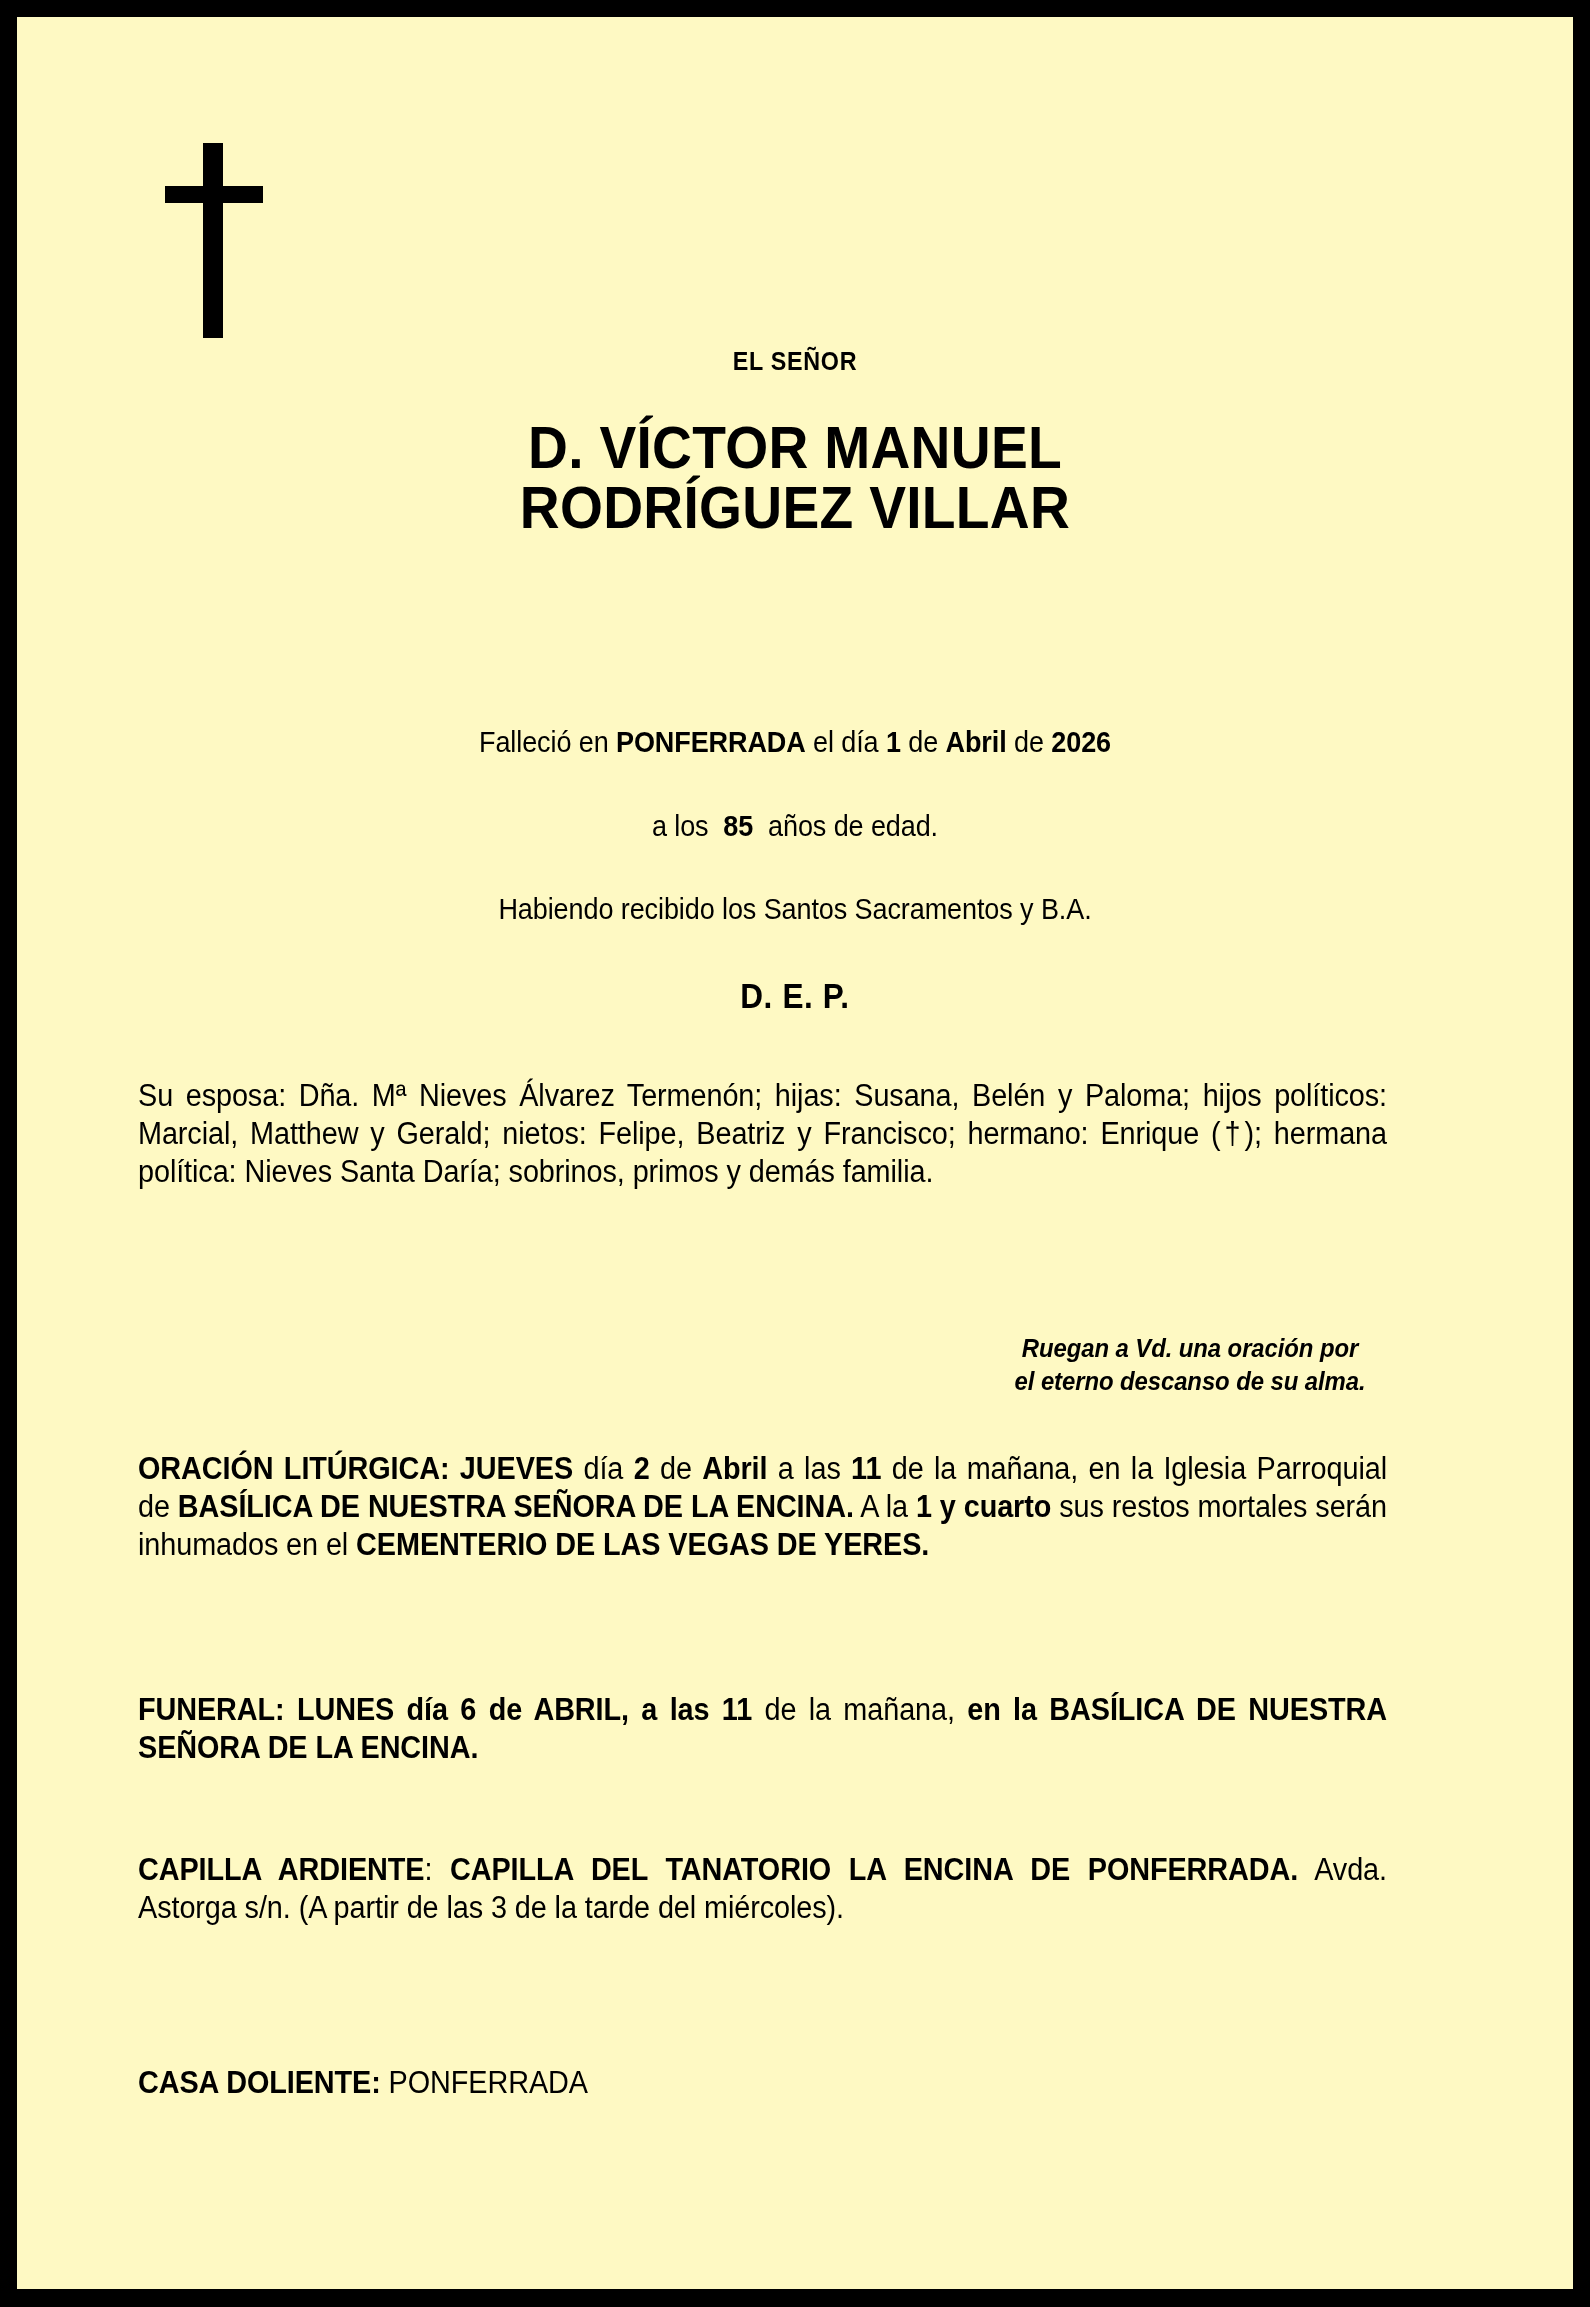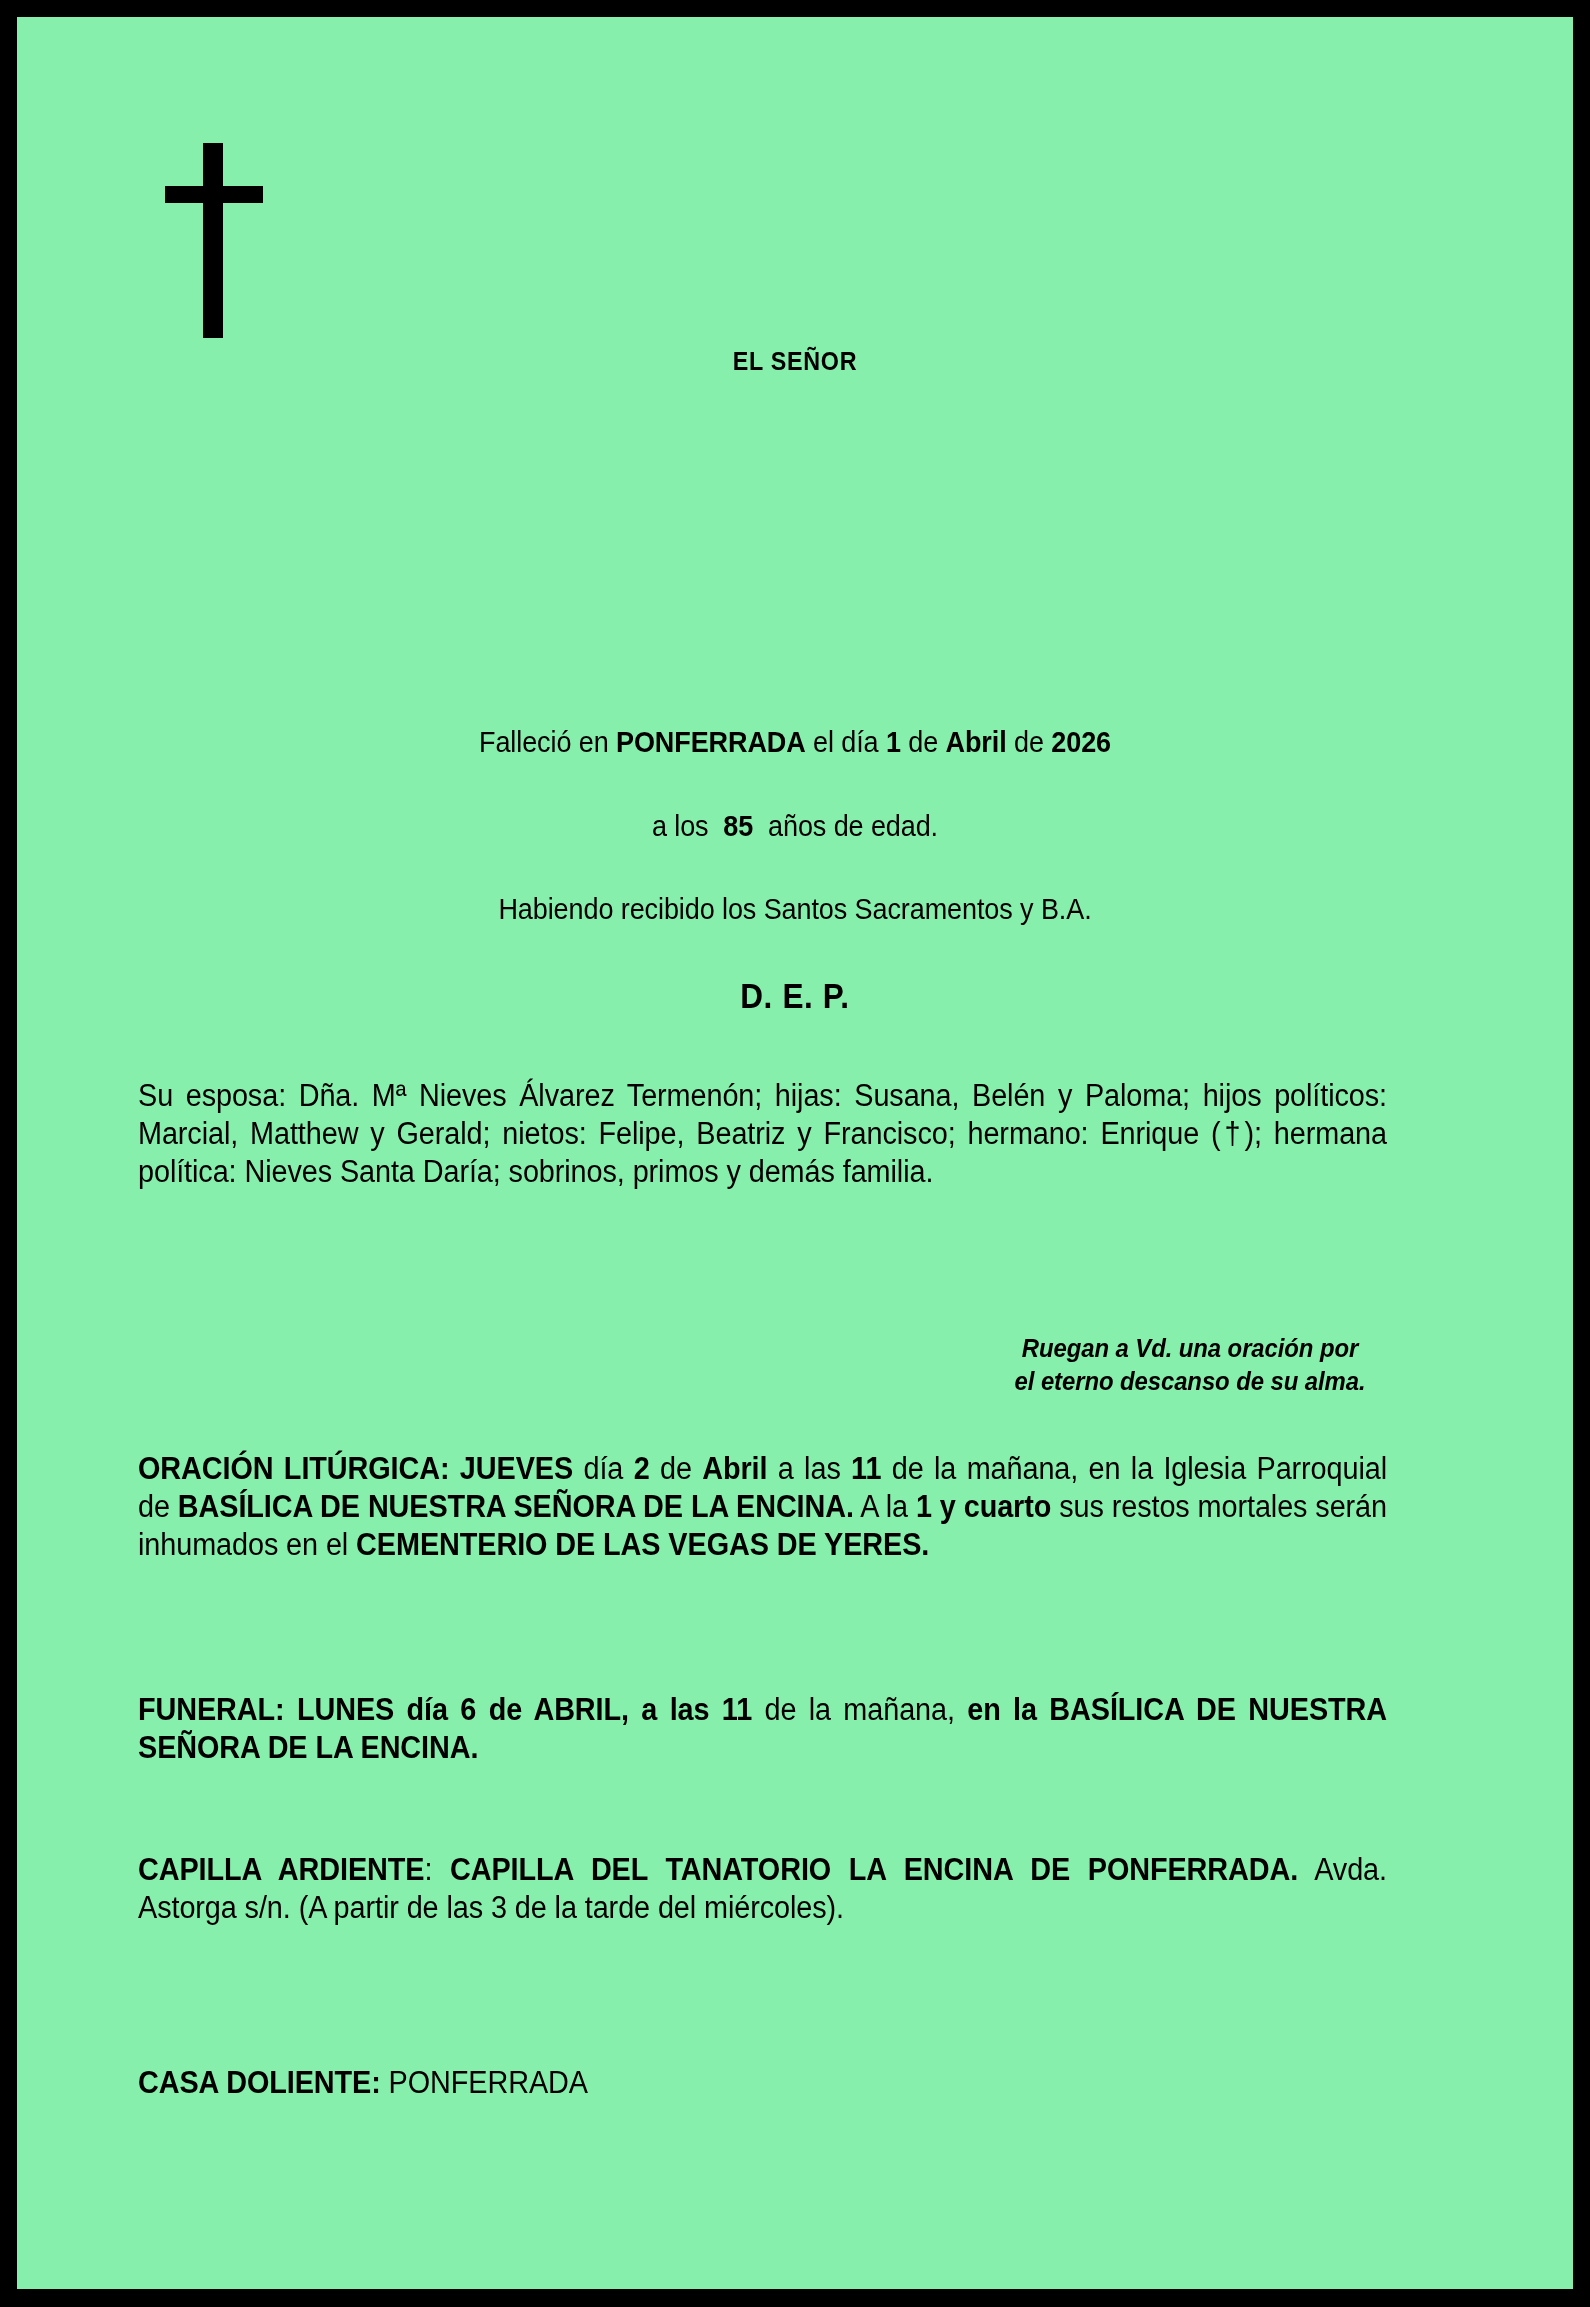--- a/index.html
+++ b/index.html
@@ -8,21 +8,21 @@
     width:1591px;
     height:2307px;
     background:#000000;
     font-family:"Liberation Sans", sans-serif;
   }
 
   #page {
     position:absolute;
     left:17.4px; top:17.4px;
     width:1556px; height:2272px;
-    background:#86efac;
+    background:#fef9c3;
     overflow:hidden;
   }
 
   
   #cross-wrap {
     position:absolute;
     left:139px; top:126px;
     width:126px; height:195px;
   }
   #cross-v {
@@ -136,20 +136,24 @@
 
 <div id="page">
 
   <div id="cross-wrap">
     <div id="cross-v"></div>
     <div id="cross-h"></div>
   </div>
 
   <div id="senor" class="cond">EL SEÑOR</div>
 
+  <div id="name" class="cond">
+    <span class="nl">D. VÍCTOR MANUEL</span>
+    <span class="nl">RODRÍGUEZ VILLAR</span>
+  </div>
 
   <div id="died" class="ctr cond">
     <span>Falleció en </span><b>PONFERRADA</b><span> el día </span><b>1</b><span> de </span><b>Abril</b><span> de </span><b>2026</b>
   </div>
 
   <div id="age" class="ctr cond">
     <span>a los </span>&nbsp;<b>85</b>&nbsp;<span> años de edad.</span>
   </div>
 
   <div id="sacr" class="ctr cond">Habiendo recibido los Santos Sacramentos y B.A.</div>

